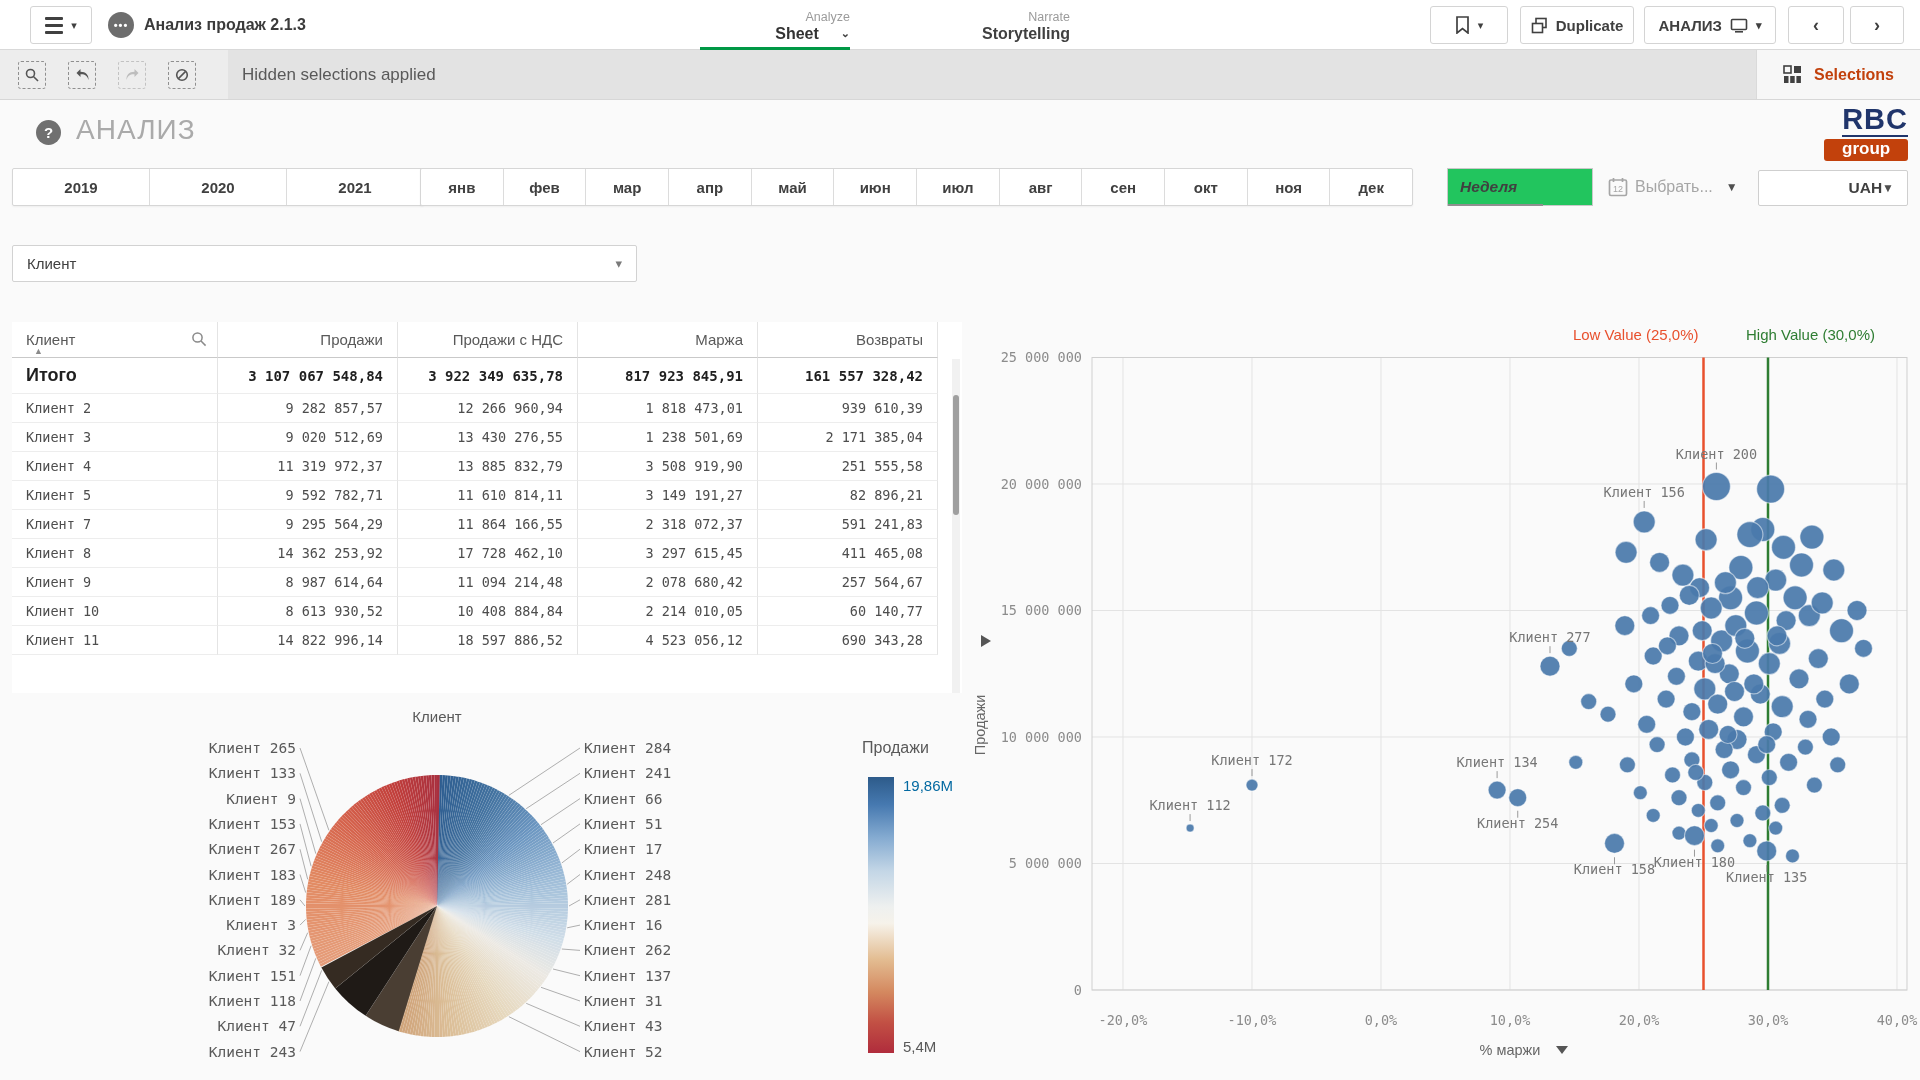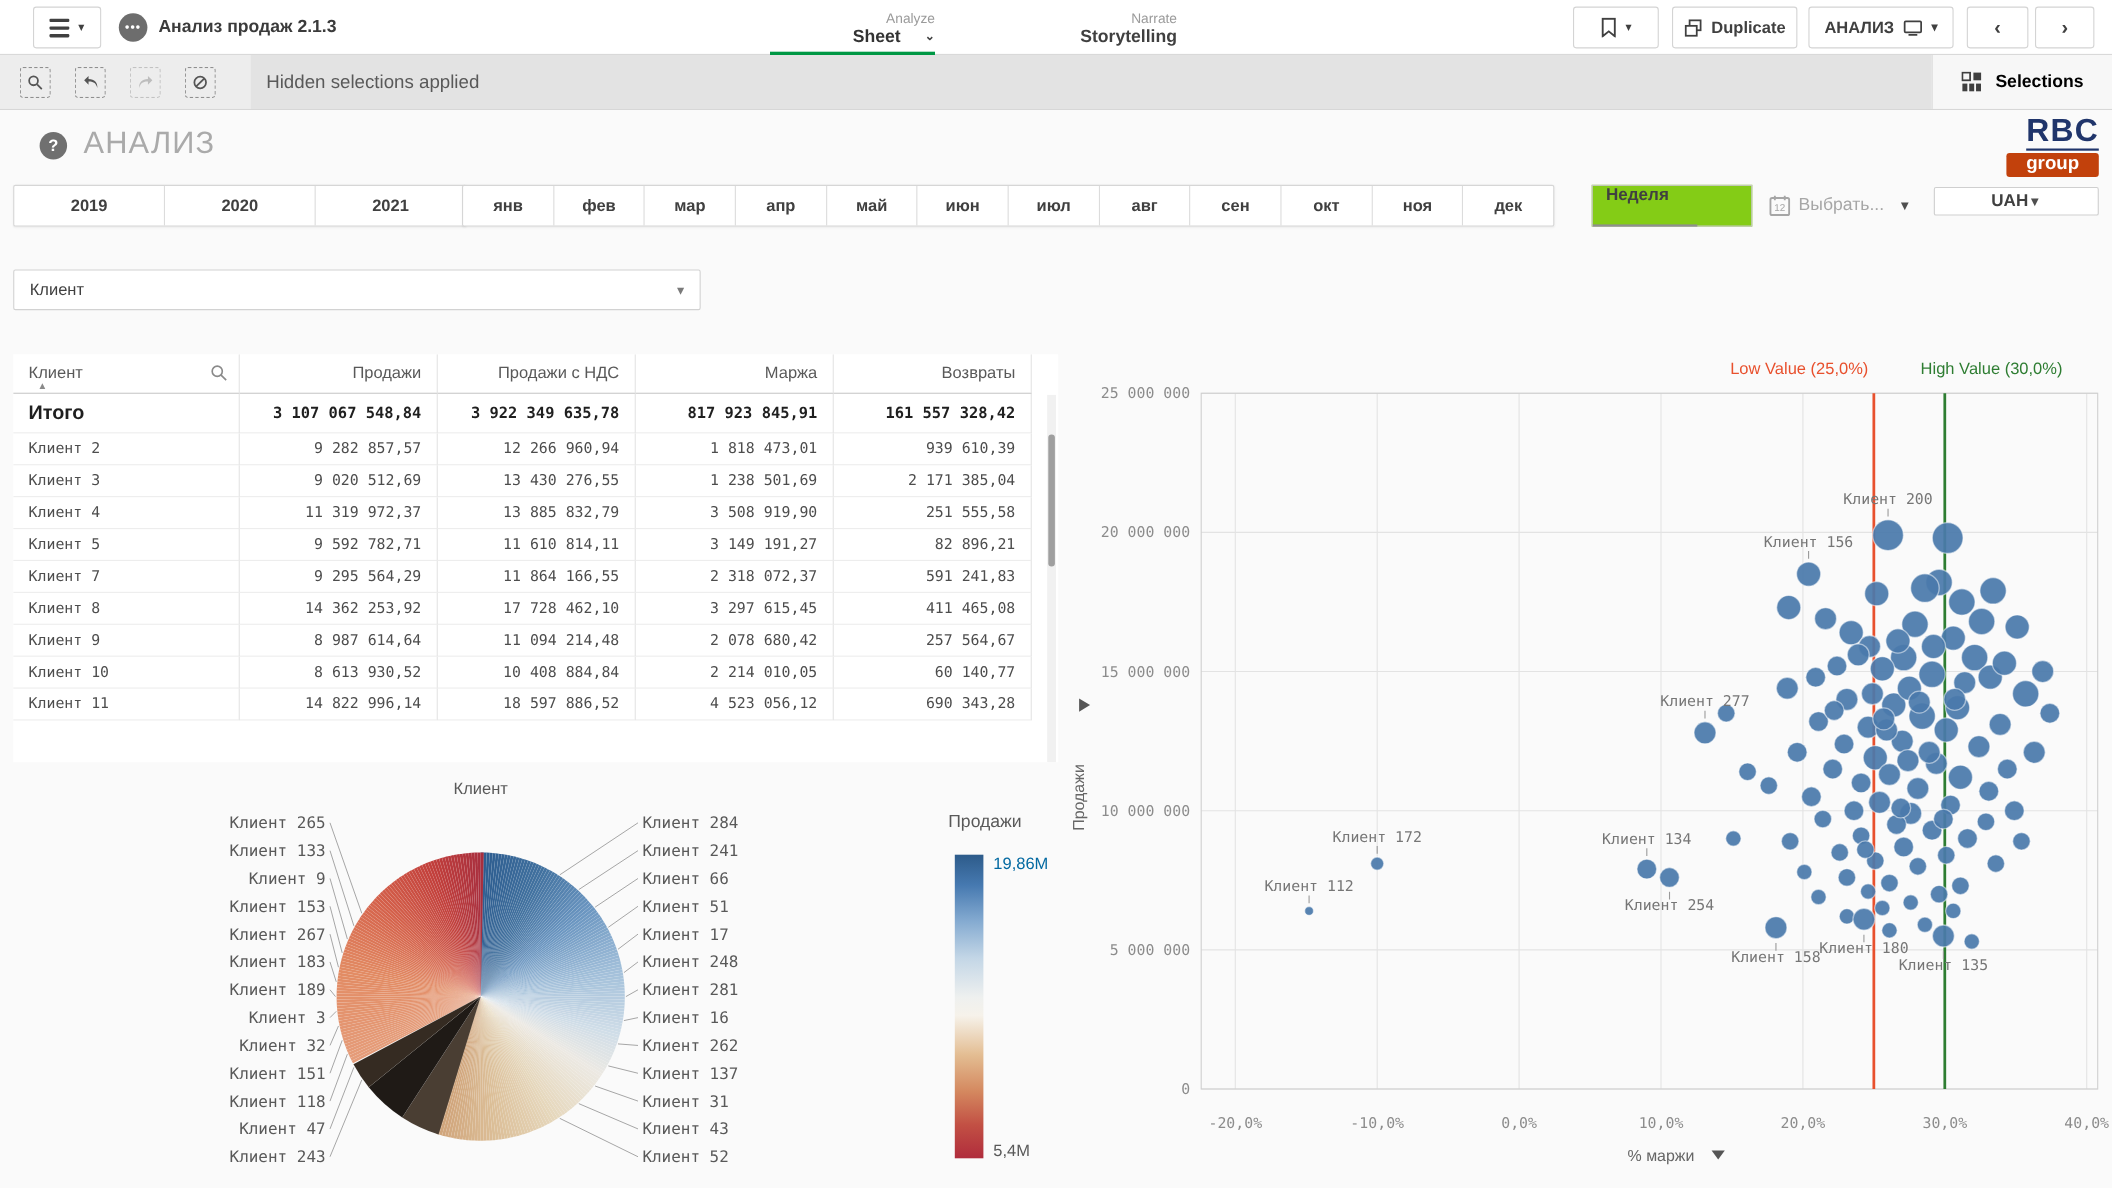--- a/index.html
+++ b/index.html
@@ -28,41 +28,41 @@
   .tab-underline{position:absolute;left:0;bottom:0;width:100%;height:3px;}
   .tb-right-btn{position:absolute;top:6px;height:38px;}
   .icon-svg{display:block;}
   
   .toolbar{position:absolute;left:0;top:50px;width:1920px;height:50px;background:#efefef;border-bottom:1px solid #d7d7d7;}
   .tool-icons{position:absolute;left:0;top:0;width:228px;height:49px;background:#ededed;display:flex;align-items:center;gap:22px;padding-left:18px;}
   .tool-ic{width:28px;height:28px;border:1.5px dashed #8f8f8f;border-radius:3px;display:flex;align-items:center;justify-content:center;background:transparent;}
   .tool-ic.disabled{border-color:#c2c2c2;}
   .status-strip{position:absolute;left:228px;top:0;width:1528px;height:49px;background:#e3e3e3;display:flex;align-items:center;padding-left:14px;}
   .status-strip span{font-size:17px;color:#595959;}
-  .selections-btn{position:absolute;left:1756px;top:0;width:164px;height:49px;background:#f7f7f7;border-left:1px solid #dadada;display:flex;align-items:center;justify-content:center;gap:12px;font-size:16px;font-weight:700;color:#000000;cursor:pointer;}
+  .selections-btn{position:absolute;left:1756px;top:0;width:164px;height:49px;background:#f7f7f7;border-left:1px solid #dadada;display:flex;align-items:center;justify-content:center;gap:12px;font-size:16px;font-weight:700;color:#c2410c;cursor:pointer;}
 
   
   .help-circle{position:absolute;left:36px;top:120px;width:25px;height:25px;border-radius:50%;background:#707070;color:#fff;font-size:15px;font-weight:700;display:flex;align-items:center;justify-content:center;}
   .sheet-title{position:absolute;left:76px;top:114px;font-size:28px;color:#aaa;letter-spacing:1px;}
   .logo{position:absolute;left:1824px;top:104px;width:84px;text-align:right;}
   .logo .rbc{font-size:29px;font-weight:800;color:#20356b;letter-spacing:1px;border-bottom:2px solid #20356b;display:inline-block;line-height:1.05;padding-bottom:1px;}
   .logo .group{margin-top:2px;margin-left:auto;width:fit-content;background:#c2410c;color:#fff;font-size:17px;font-weight:700;padding:1px 18px 2px;border-radius:3px;line-height:1.1;}
 
   
   .fgroup{position:absolute;top:168px;height:38px;display:flex;background:#fff;border:1px solid #d6d6d6;border-radius:2px;box-shadow:0 1px 2px rgba(0,0,0,.05);}
   .fgroup-years{left:12px;width:412px;}
   .fgroup-months{left:420px;width:993px;}
   .fbtn{flex:1;display:flex;align-items:center;justify-content:center;font-weight:700;font-size:15px;color:#404040;border-right:1px solid #dcdcdc;cursor:pointer;white-space:nowrap;}
   .fbtn:last-child{border-right:none;}
-  .week-box{position:absolute;left:1447px;top:168px;width:146px;height:38px;background:#84cc16;border:1px solid #c9c9c9;display:flex;align-items:flex-start;padding-left:12px;font-weight:700;font-size:15.5px;color:#404040;}
+  .week-box{position:absolute;left:1447px;top:168px;width:146px;height:38px;background:#22c55e;border:1px solid #c9c9c9;display:flex;align-items:center;padding-left:12px;font-weight:700;font-size:15.5px;color:#404040;font-style:italic;}
   .week-box::after{content:"";position:absolute;left:0;bottom:-1px;width:66%;height:2px;background:#8f8f8f;}
   .date-select{position:absolute;left:1608px;top:172px;height:30px;display:flex;align-items:center;gap:7px;cursor:pointer;}
   .date-select .lbl{font-size:16px;color:#a6a6a6;}
   .date-select .caret{color:#4f4f4f;font-size:12px;margin-left:6px;}
-  .uah-box{position:absolute;left:1758px;top:170px;width:150px;height:26px;background:#fff;border:1px solid #cfcfcf;border-radius:2px;display:flex;align-items:center;justify-content:center;padding:0 13px;font-weight:700;font-size:15.5px;color:#404040;cursor:pointer;}
+  .uah-box{position:absolute;left:1758px;top:170px;width:150px;height:36px;background:#fff;border:1px solid #cfcfcf;border-radius:2px;display:flex;align-items:center;justify-content:flex-end;padding:0 13px;font-weight:700;font-size:15.5px;color:#404040;cursor:pointer;}
   .uah-box .caret{color:#4f4f4f;font-size:12px;}
   .client-box{position:absolute;left:12px;top:245px;width:625px;height:37px;background:#fff;border:1px solid #d2d2d2;border-radius:2px;display:flex;align-items:center;justify-content:space-between;padding:0 14px;font-size:15px;color:#404040;cursor:pointer;}
   .client-box .caret{color:#7a7a7a;font-size:13px;}
 
   
   .tbl{position:absolute;left:12px;top:322px;width:950px;height:371px;background:#fff;overflow:hidden;}
   .trow{display:flex;width:926px;}
   .tc{border-right:1px solid #e4e4e4;border-bottom:1px solid #ededed;display:flex;align-items:center;}
   .tc.first{width:206px;padding-left:14px;justify-content:flex-start;position:relative;}
   .tc.num{width:180px;justify-content:flex-end;padding-right:14px;font-family:var(--mono);font-size:13.5px;color:#4d4d4d;}

